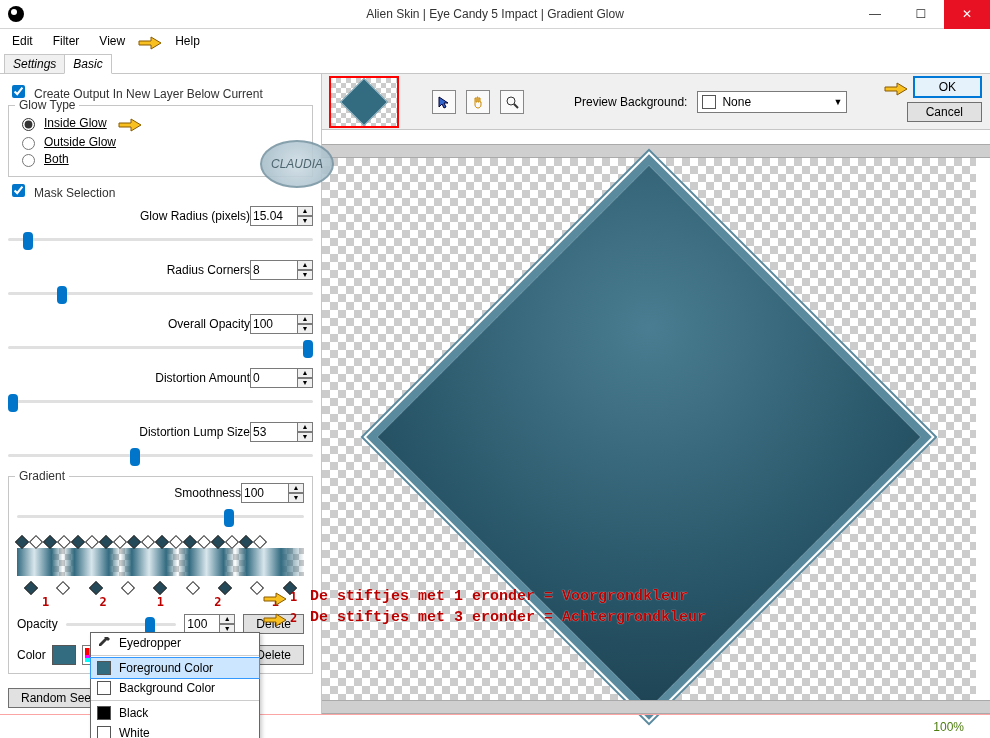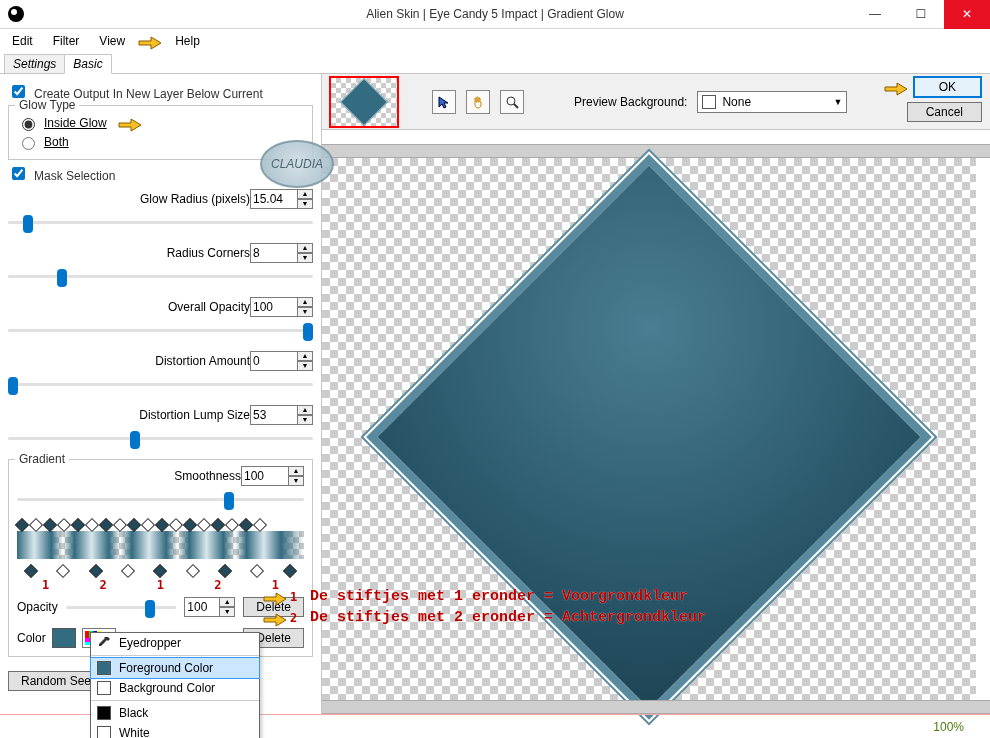--- a/index.html
+++ b/index.html
@@ -167,20 +167,24 @@
         <input type="radio" name="gt" checked="" style="">
         <span>Inside Glow</span>
         <span class="pointer-hand" style="margin-left:4px">
           <svg viewBox="0 0 26 20">
               <path d="M2 10 L14 10 L14 6 L24 12 L14 18 L14 14 L2 14 Z" fill="#f8c020" stroke="#8a5a00"></path>
             </svg>
         </span>
       </div>
       <div class="radio-row">
         <input type="radio" name="gt" style="">
+        <span>Outside Glow</span>
+      </div>
+      <div class="radio-row">
+        <input type="radio" name="gt" style="">
         <span>Both</span>
       </div>
     </div>
 
     <label class="cb">
       <input type="checkbox" checked="" style="">
       <span>Mask Selection</span>
     </label>
 
     
@@ -449,21 +453,21 @@
       </svg></span>
   <span class="red-num">1</span>
 </div>
 <div style="position:absolute;left:262px;top:608px;display:flex;align-items:center;gap:2px;z-index:11">
   <span class="pointer-hand"><svg viewBox="0 0 26 20">
         <path d="M2 10 L14 10 L14 6 L24 12 L14 18 L14 14 L2 14 Z" fill="#f8c020" stroke="#8a5a00"></path>
       </svg></span>
   <span class="red-num">2</span>
 </div>
 <div class="annot" style="left:310px;top:586px">De stiftjes met 1 eronder = Voorgrondkleur</div>
-<div class="annot" style="left:310px;top:607px">De stiftjes met 2 eronder = Achtergrondkleur</div>
+<div class="annot" style="left:310px;top:607px">De stiftjes met 3 eronder = Achtergrondkleur</div>
 
 <div class="watermark">
     <span>CLAUDIA</span>
   </div>
 
 <div class="statusbar">
   <span class="zoom">100%</span>
 </div>
 
 </body></html>

